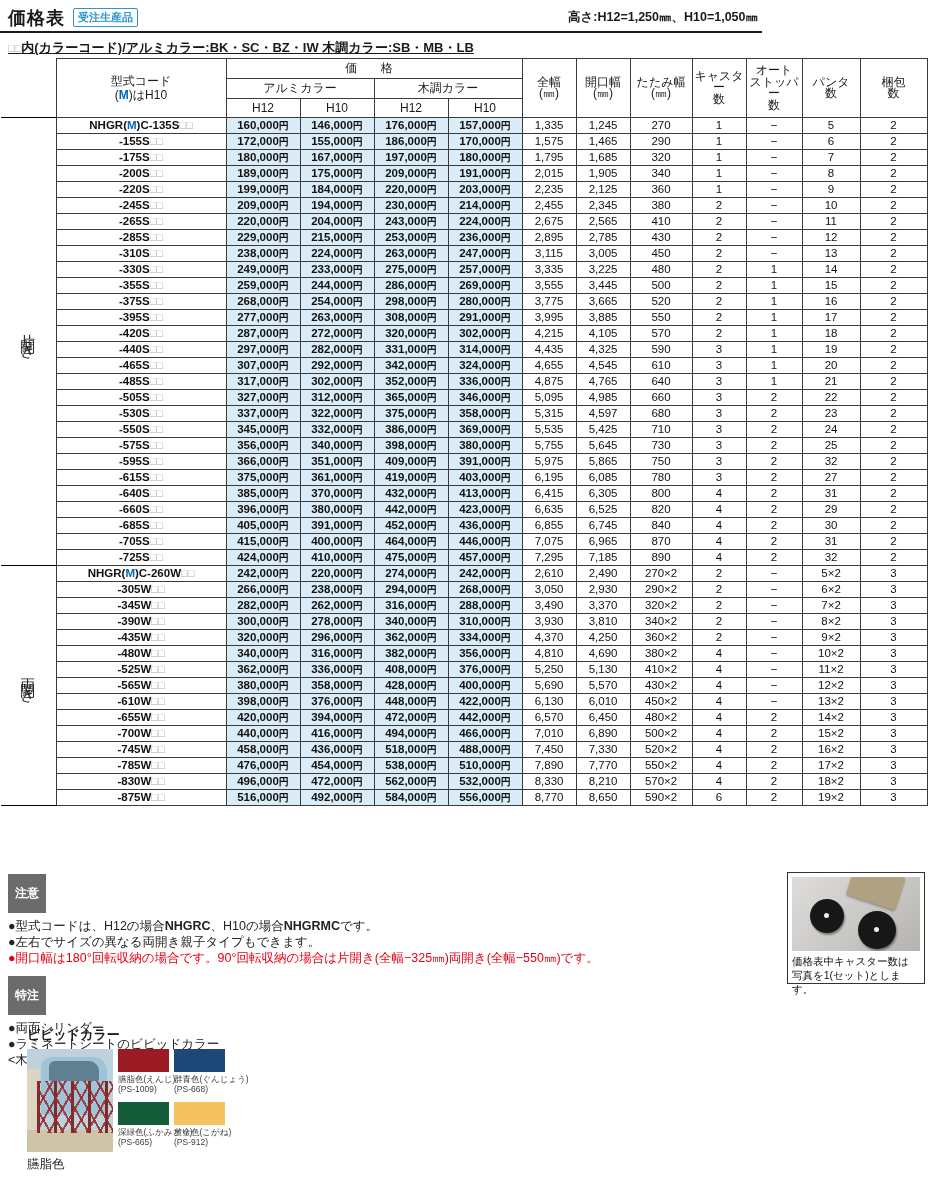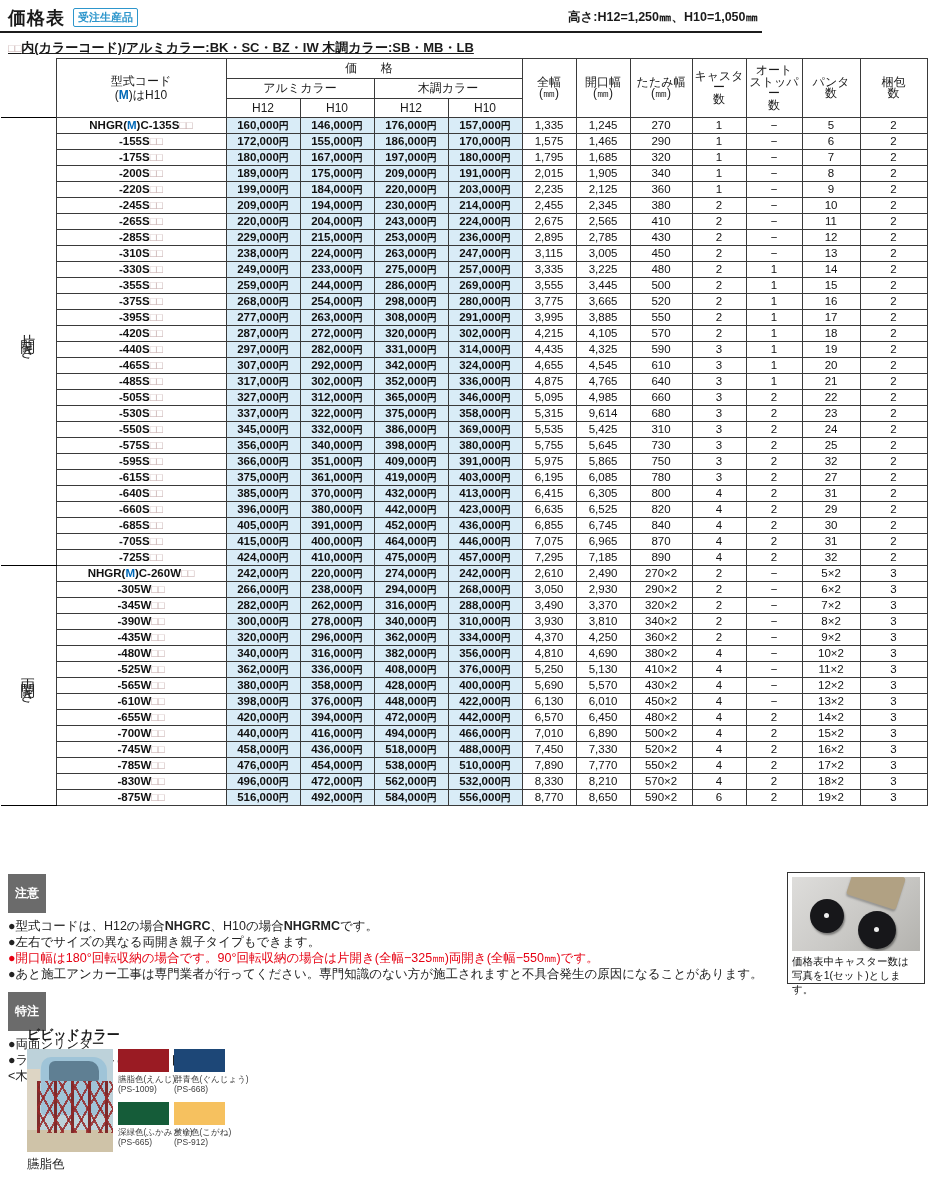--- a/index.html
+++ b/index.html
@@ -403,36 +403,36 @@
           <td class="c-num">22</td>
           <td class="c-num">2</td>
         </tr>
         <tr>
           <td class="c-model">-530S<span class="boxes">□□</span></td>
           <td class="c-price">337,000<span class="yen">円</span></td>
           <td class="c-price">322,000<span class="yen">円</span></td>
           <td class="c-price">375,000<span class="yen">円</span></td>
           <td class="c-price">358,000<span class="yen">円</span></td>
           <td class="c-dim">5,315</td>
-          <td class="c-dim">9,614</td>
+          <td class="c-dim">4,597</td>
           <td class="c-dim">680</td>
           <td class="c-num">3</td>
           <td class="c-num">2</td>
           <td class="c-num">23</td>
           <td class="c-num">2</td>
         </tr>
         <tr>
           <td class="c-model">-550S<span class="boxes">□□</span></td>
           <td class="c-price">345,000<span class="yen">円</span></td>
           <td class="c-price">332,000<span class="yen">円</span></td>
           <td class="c-price">386,000<span class="yen">円</span></td>
           <td class="c-price">369,000<span class="yen">円</span></td>
           <td class="c-dim">5,535</td>
           <td class="c-dim">5,425</td>
-          <td class="c-dim">310</td>
+          <td class="c-dim">710</td>
           <td class="c-num">3</td>
           <td class="c-num">2</td>
           <td class="c-num">24</td>
           <td class="c-num">2</td>
         </tr>
         <tr>
           <td class="c-model">-575S<span class="boxes">□□</span></td>
           <td class="c-price">356,000<span class="yen">円</span></td>
           <td class="c-price">340,000<span class="yen">円</span></td>
           <td class="c-price">398,000<span class="yen">円</span></td>
@@ -756,21 +756,20 @@
         </tr>
       </tbody>
   </table>
 
   <div class="notes">
     <span class="sec-badge">注意</span>
     <div id="caution-list">
         <div class="note-line">●型式コードは、H12の場合<b>NHGRC</b>、H10の場合<b>NHGRMC</b>です。</div>
         <div class="note-line">●左右でサイズの異なる両開き親子タイプもできます。</div>
         <div class="note-line red">●開口幅は180°回転収納の場合です。90°回転収納の場合は片開き(全幅−325㎜)両開き(全幅−550㎜)です。</div>
-        <div class="note-line">●あと施工アンカー工事は専門業者が行ってください。専門知識のない方が施工されますと不具合発生の原因になることがあります。</div>
       </div>
     <div class="tokuchu">
       <span class="sec-badge">特注</span>
       <div id="tokuchu-list">
           <div class="note-line">●両面シリンダー</div>
           <div class="note-line">●ラミネートシートのビビッドカラー</div>
           <div class="note-line">&lt;木調カラー&gt;</div>
         </div>
     </div>
   </div>

